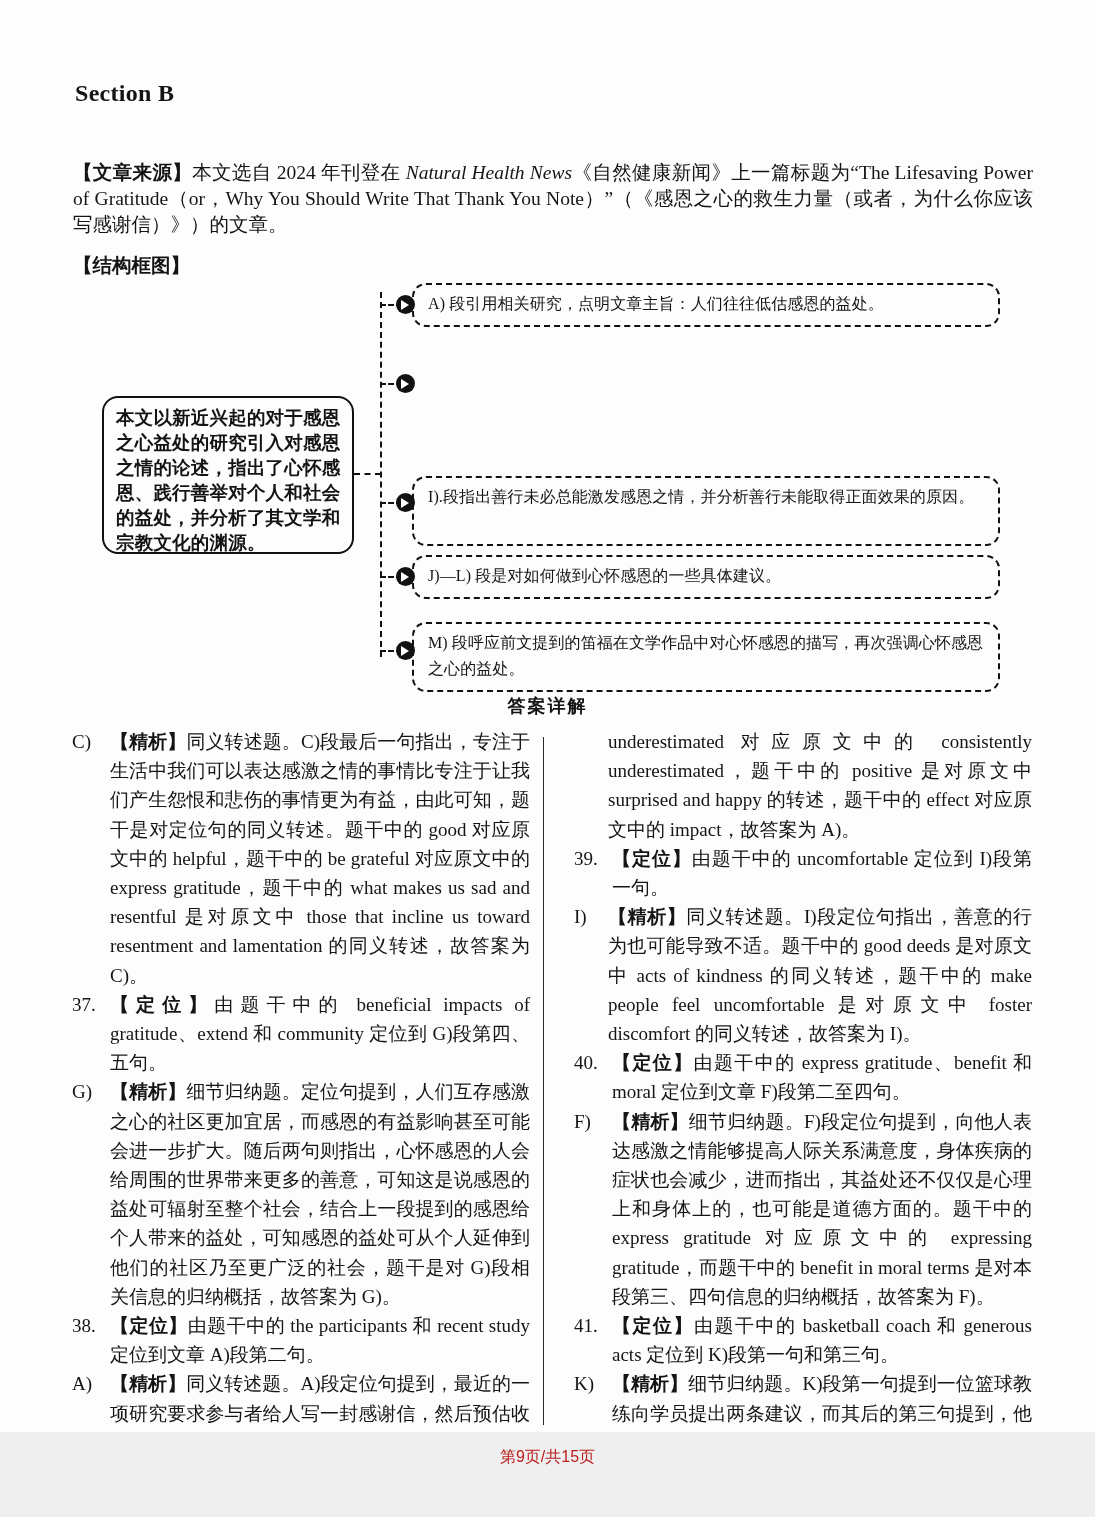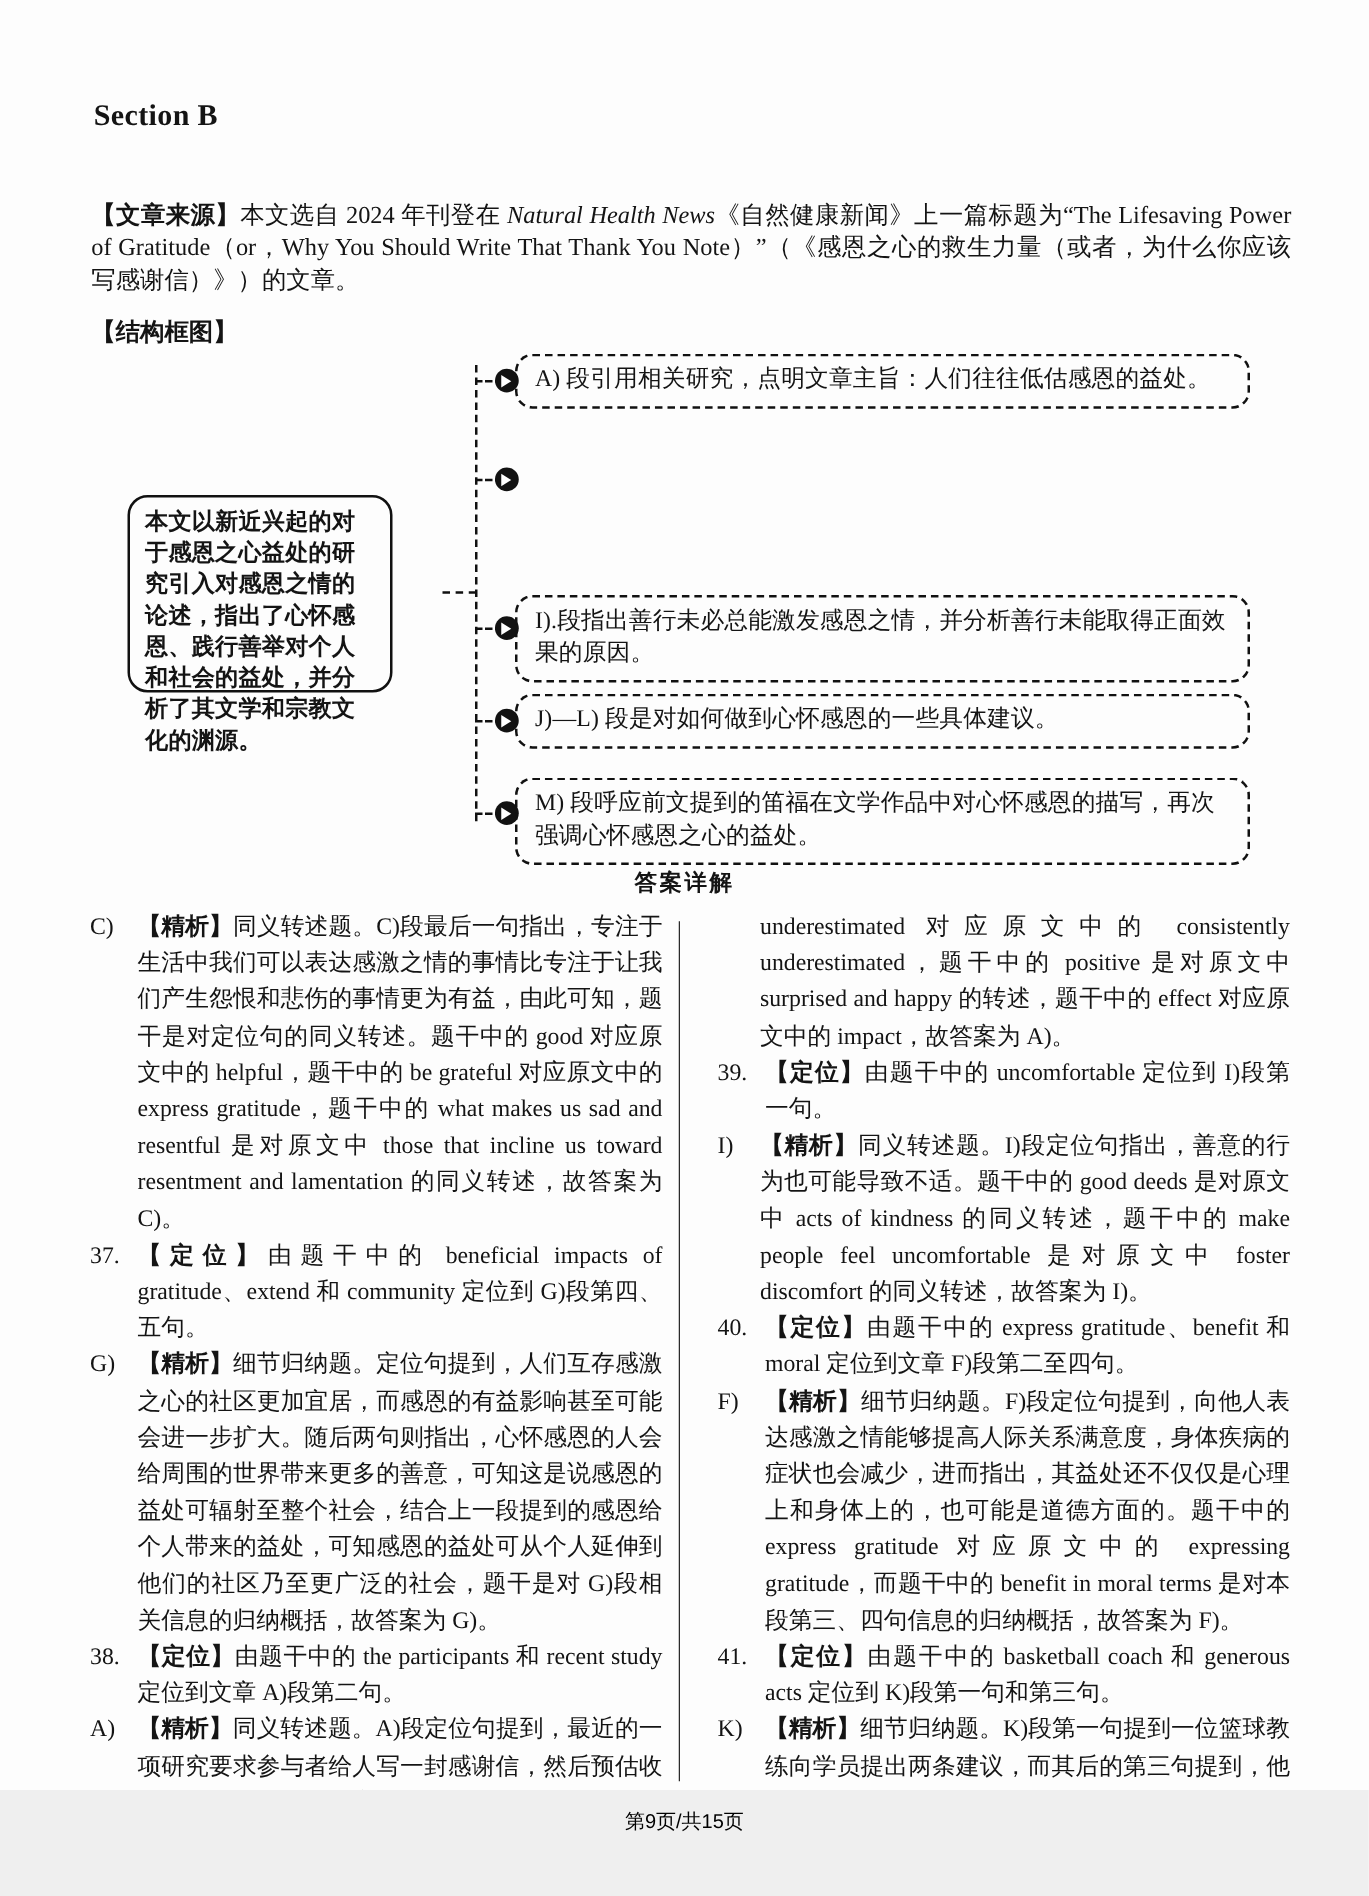--- a/index.html
+++ b/index.html
@@ -58,21 +58,21 @@
     position: absolute;
     left: 0;
     top: 270px;
     width: 1095px;
     height: 410px;
   }
   .summary-box {
     position: absolute;
     left: 102px;
     top: 126px;
-    width: 212px;
+    width: 252px;
     height: 158px;
     box-sizing: border-box;
     border: 2.5px solid #111;
     border-radius: 16px;
     padding: 8px 10px 6px 12px;
     font-size: 18.5px;
     font-weight: bold;
     line-height: 25px;
     letter-spacing: 0.2px;
   }
@@ -120,21 +120,21 @@
     border-left: 8px solid #ffffff;
   }
   .dbox {
     position: absolute;
     left: 412px;
     width: 588px;
     box-sizing: border-box;
     border: 2.5px dashed #111;
     border-radius: 14px;
     padding: 6px 12px 6px 14px;
-    font-size: 19px;
+    font-size: 16px;
     line-height: 26px;
     letter-spacing: 0.1px;
   }
 
   
   .ans-heading {
     position: absolute;
     left: 0;
     right: 0;
     top: 694px;
@@ -197,21 +197,21 @@
   }
 
   
   .footer {
     position: absolute;
     left: 0;
     right: 0;
     top: 1447px;
     text-align: center;
     font-size: 16px;
-    color: #000000;
+    color: #b91c1c;
     font-family: "Liberation Sans", sans-serif;
   }
   .footer-band {
     position: absolute;
     left: 0;
     right: 0;
     top: 1432px;
     height: 85px;
     background: #efefef;
   }

